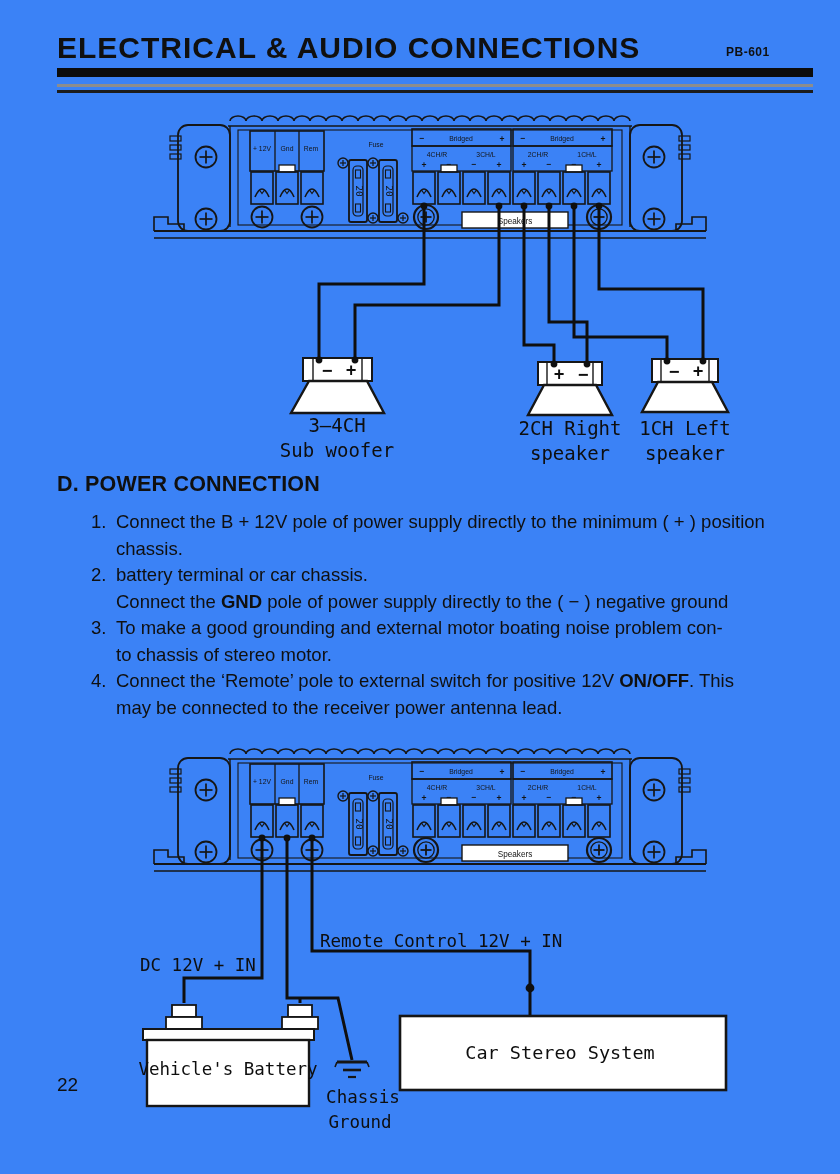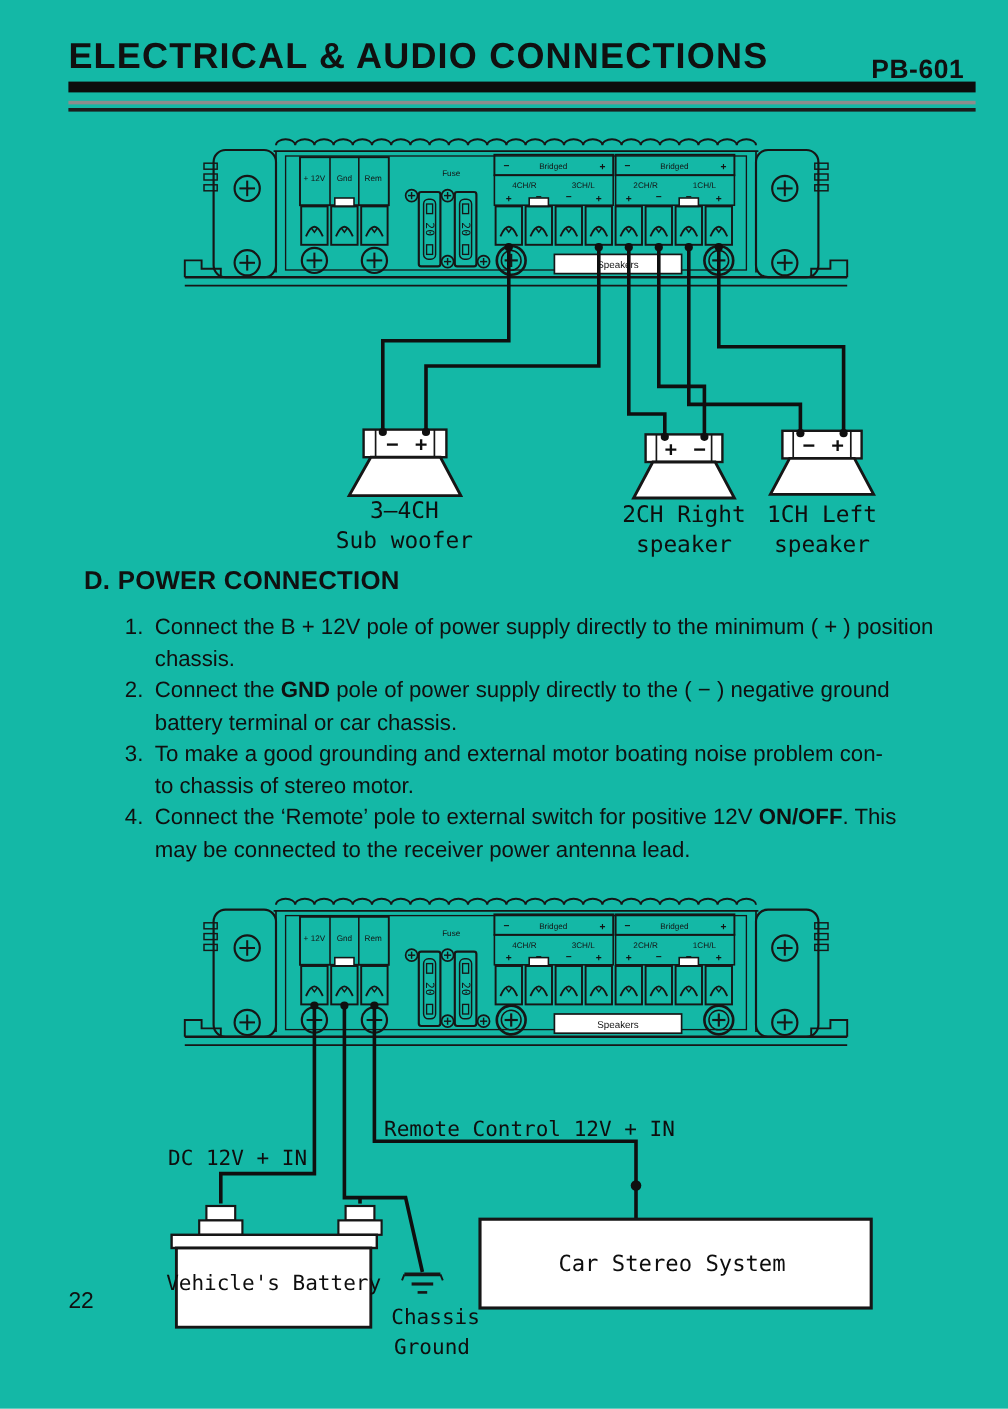--- a/index.html
+++ b/index.html
@@ -1,41 +1,41 @@
 <!DOCTYPE html>
 <html><head>
 <meta charset="utf-8">
 <style>
   html,body{margin:0;padding:0;background:#e9e9e9;}
-  #page{position:relative;width:840px;height:1174px;background:#14b8a6;overflow:hidden;
+  #page{position:relative;width:840px;height:1174px;background:#3b82f6;overflow:hidden;
         font-family:"Liberation Sans",sans-serif;color:#101010;}
   
   #title{position:absolute;left:57px;top:31px;font-size:30px;font-weight:bold;letter-spacing:1px;white-space:nowrap;}
-  #model{position:absolute;left:726px;top:45px;font-size:22px;font-weight:600;letter-spacing:.5px;}
+  #model{position:absolute;left:726px;top:45px;font-size:12px;font-weight:600;letter-spacing:.5px;}
   .rule1{position:absolute;left:57px;top:68px;width:756px;height:9px;background:#0c0c0c;}
   .rule2{position:absolute;left:57px;top:84px;width:756px;height:3px;background:#8d8d8d;}
   .rule3{position:absolute;left:57px;top:90px;width:756px;height:2.5px;background:#1c1c1c;}
   
   svg{position:absolute;left:0;}
   #svg-audio{top:100px;}
   #svg-power{top:730px;}
   svg text{stroke:none;}
   .t-panel{font-family:"Liberation Sans",sans-serif;font-size:6.8px;fill:#141414;}
   .t-sign{font-family:"Liberation Sans",sans-serif;font-size:8.5px;font-weight:bold;fill:#141414;}
   .t-fuse20{font-family:"DejaVu Sans Mono",monospace;font-size:9.5px;fill:#141414;}
   .t-spk{font-family:"Liberation Sans",sans-serif;font-size:8.2px;fill:#141414;}
   .t-call{font-family:"DejaVu Sans Mono",monospace;font-size:19px;fill:#0e0e0e;}
   .t-call2{font-family:"DejaVu Sans Mono",monospace;font-size:17.5px;fill:#0e0e0e;}
   .t-barsign{font-family:"DejaVu Sans Mono",monospace;font-size:17px;font-weight:bold;fill:#0e0e0e;}
   .wire{stroke:#0f0f0f;stroke-width:3;fill:none;}
   .dot{fill:#0f0f0f;stroke:none;}
   .ln{stroke:#161616;fill:none;}
   .wh{fill:#ffffff;}
   
-  #power-text{position:absolute;left:57px;top:472px;width:720px;margin-left:13px;}
+  #power-text{position:absolute;left:57px;top:472px;width:720px;}
   #pc-heading{font-size:21.5px;font-weight:bold;letter-spacing:.2px;margin:0 0 12px 0;}
   .pc-item{display:flex;font-size:18.5px;line-height:26.5px;}
   .pc-num{margin-left:34px;width:25px;flex:none;}
   .pc-line{white-space:nowrap;}
   .pc-line b{font-weight:bold;}
   #page-num{position:absolute;left:57px;top:1074px;font-size:19px;}
 </style>
 </head>
 <body>
 
@@ -233,22 +233,22 @@
         <div class="pc-item">
           <span class="pc-num">1.</span>
           <div>
             <div class="pc-line"><span>Connect the B + 12V pole of power supply directly to the minimum ( + ) position</span></div>
             <div class="pc-line"><span>chassis.</span></div>
           </div>
         </div>
         <div class="pc-item">
           <span class="pc-num">2.</span>
           <div>
+            <div class="pc-line"><span>battery terminal or car chassis.</span></div>
             <div class="pc-line"><span>Connect the </span><b>GND</b><span> pole of power supply directly to the ( − ) negative ground</span></div>
-            <div class="pc-line"><span>battery terminal or car chassis.</span></div>
           </div>
         </div>
         <div class="pc-item">
           <span class="pc-num">3.</span>
           <div>
             <div class="pc-line"><span>To make a good grounding and external motor boating noise problem con-</span></div>
             <div class="pc-line"><span>to chassis of stereo motor.</span></div>
           </div>
         </div>
         <div class="pc-item">

